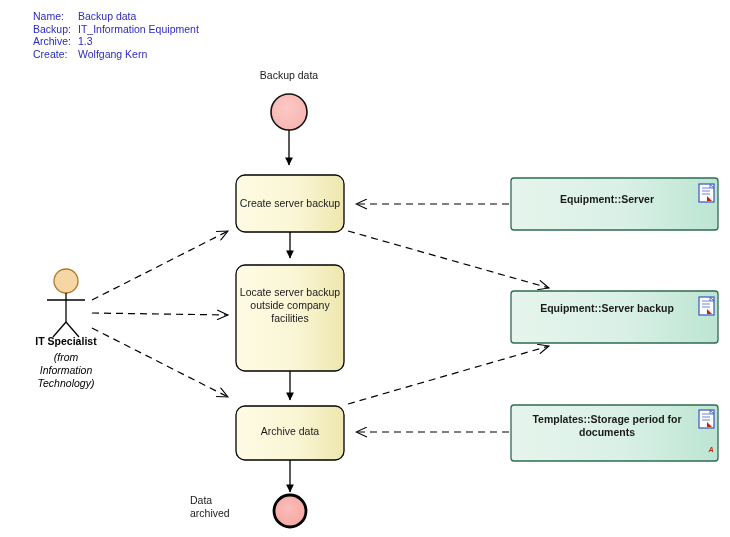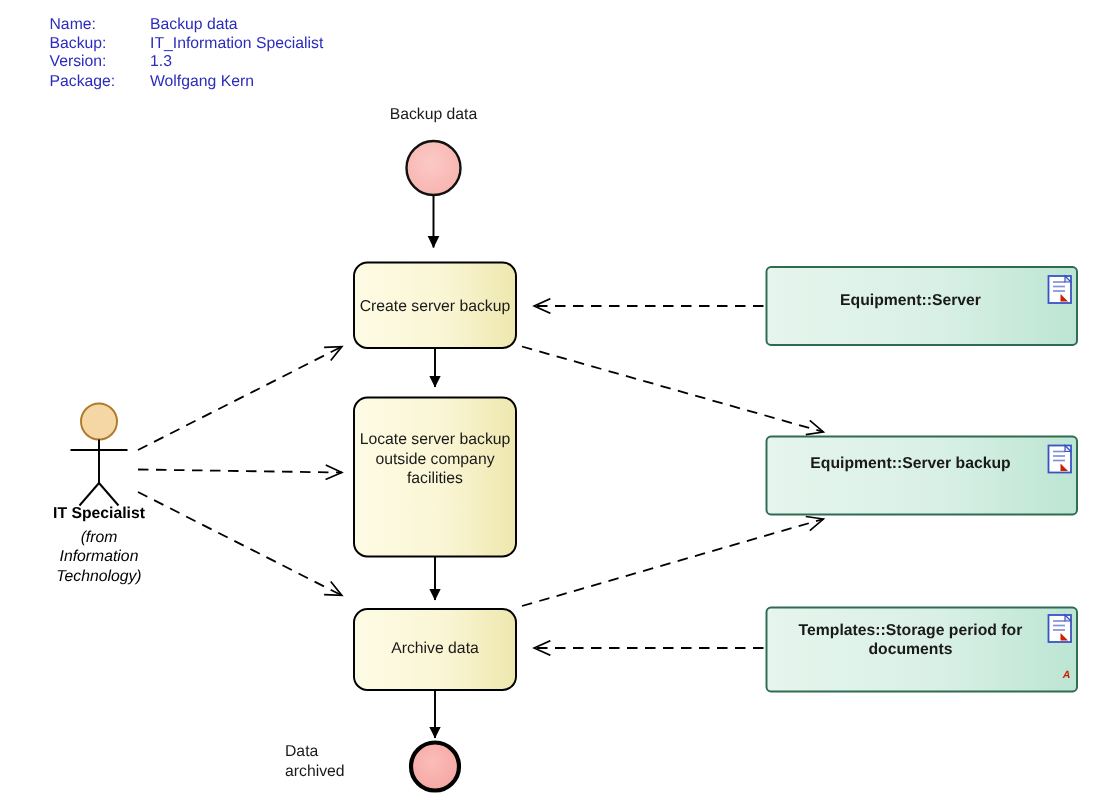--- a/index.html
+++ b/index.html
@@ -23,21 +23,21 @@
     font-size: 10.5px;
     color: #2b2bbd;
     line-height: 12.6px;
   }
   #meta-block .meta-row {
     display: block;
     white-space: nowrap;
   }
   #meta-block .meta-key {
     display: inline-block;
-    width: 67px;
+    width: 45px;
   }
   #meta-block .meta-val {
     display: inline-block;
   }
 
   
   #diagram-canvas {
     position: absolute;
     left: 0;
     top: 0;
@@ -82,27 +82,27 @@
   }
 </style>
 </head>
 <body>
 
 <div id="meta-block">
   <span class="meta-row">
     <span class="meta-key">Name:</span><span class="meta-val">Backup data</span>
   </span>
   <span class="meta-row">
-    <span class="meta-key">Backup:</span><span class="meta-val">IT_Information Specialist</span>
-  </span>
-  <span class="meta-row">
-    <span class="meta-key">Version:</span><span class="meta-val">1.3</span>
-  </span>
-  <span class="meta-row">
-    <span class="meta-key">Package:</span><span class="meta-val">Wolfgang Kern</span>
+    <span class="meta-key">Backup:</span><span class="meta-val">IT_Information Equipment</span>
+  </span>
+  <span class="meta-row">
+    <span class="meta-key">Archive:</span><span class="meta-val">1.3</span>
+  </span>
+  <span class="meta-row">
+    <span class="meta-key">Create:</span><span class="meta-val">Wolfgang Kern</span>
   </span>
 </div>
 
 <svg id="diagram-canvas" viewBox="0 0 730 537" xmlns="http://www.w3.org/2000/svg">
   <defs>
     <linearGradient id="activityGrad" x1="0" y1="0" x2="1" y2="0">
       <stop offset="0%" stop-color="#fdfbe4"></stop>
       <stop offset="55%" stop-color="#faf6d5"></stop>
       <stop offset="100%" stop-color="#eee7ae"></stop>
     </linearGradient>

